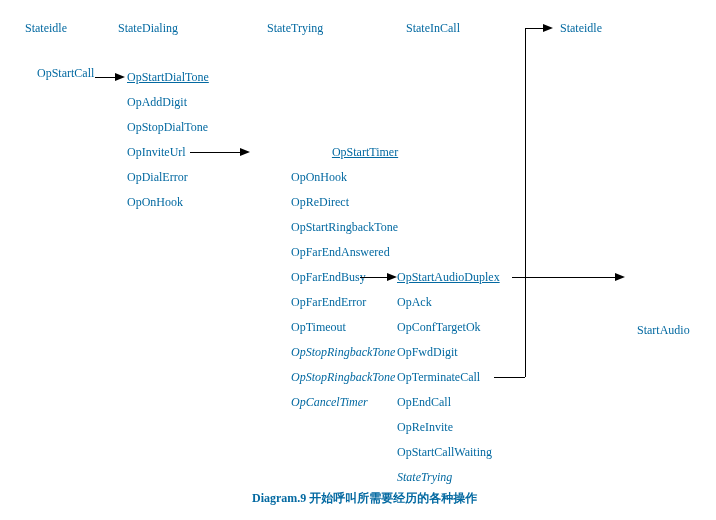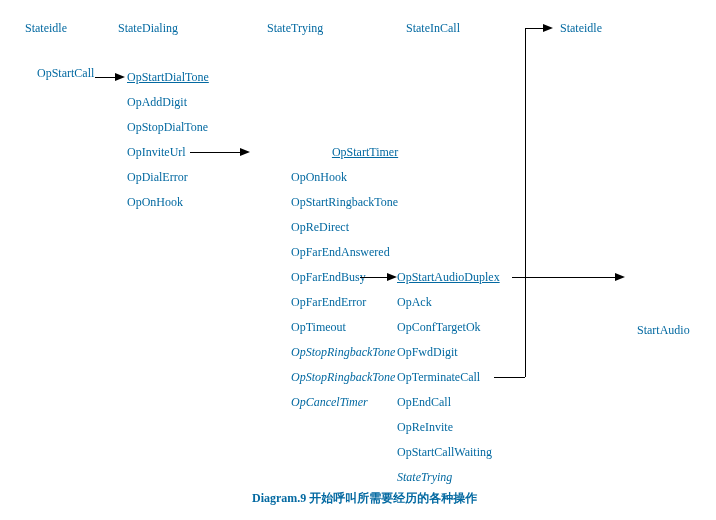--- a/index.html
+++ b/index.html
@@ -56,22 +56,22 @@
     <div class="item">OpAddDigit</div>
     <div class="item">OpStopDialTone</div>
     <div class="item">OpInviteUrl</div>
     <div class="item">OpDialError</div>
     <div class="item">OpOnHook</div>
   </div>
 
   <div class="col" style="left:260px; top:145px;margin-left:31px;">
     <div class="item emph">OpStartTimer</div>
     <div class="item">OpOnHook</div>
+    <div class="item">OpReDirect</div>
     <div class="item">OpStartRingbackTone</div>
-    <div class="item">OpReDirect</div>
     <div class="item">OpFarEndAnswered</div>
     <div class="item">OpFarEndBusy</div>
     <div class="item">OpFarEndError</div>
     <div class="item">OpTimeout</div>
     <div class="item ital">OpStopRingbackTone</div>
     <div class="item ital">OpStopRingbackTone</div>
     <div class="item ital">OpCancelTimer</div>
   </div>
 
   <div class="col" style="left:397px; top:270px;">

